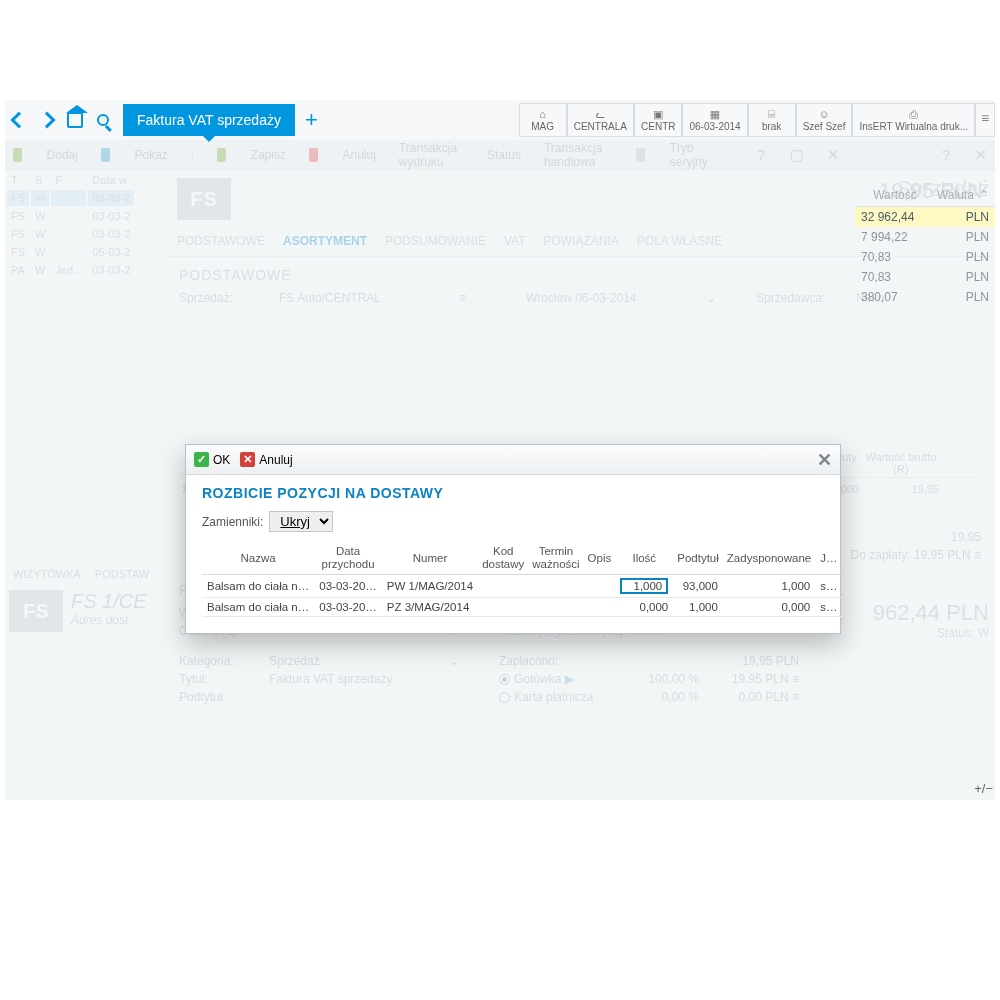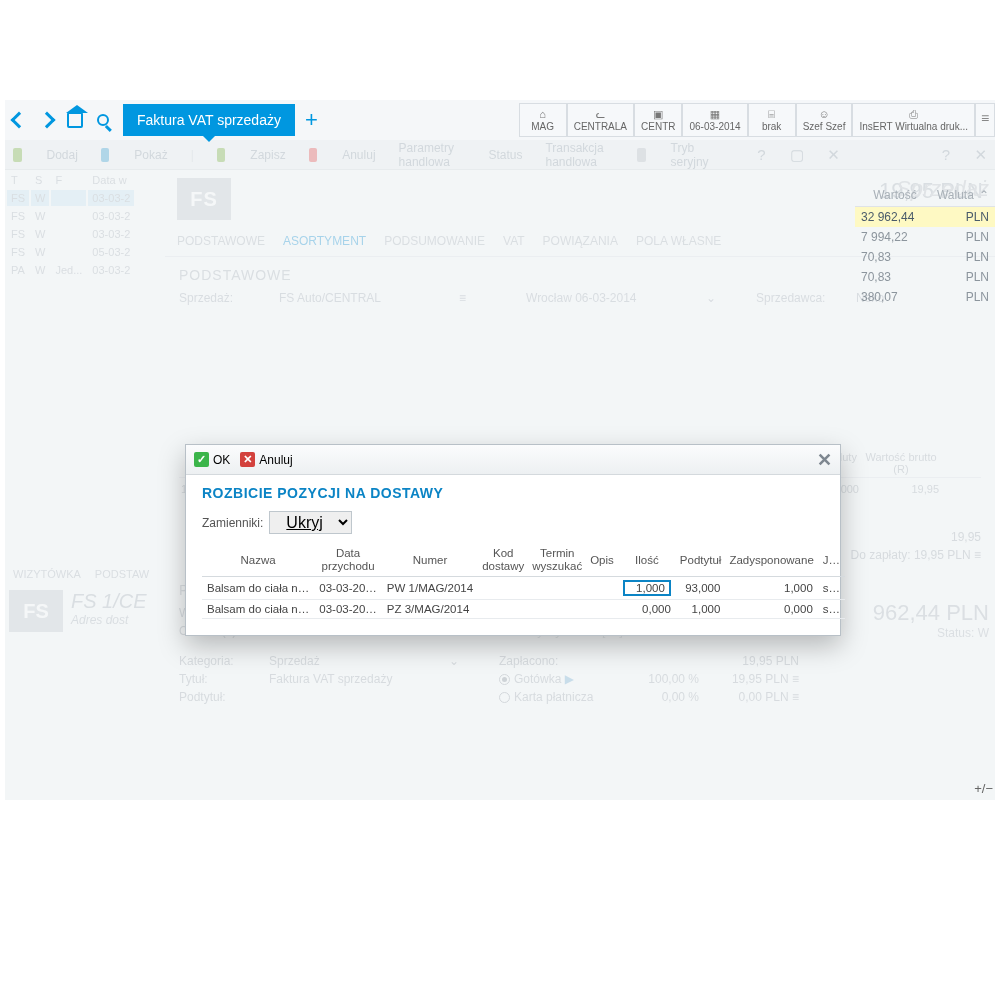--- a/index.html
+++ b/index.html
@@ -32,21 +32,21 @@
 .toolbar .winico { width:18px; height:18px; color:#9aa6b1; display:flex; align-items:center; justify-content:center; font-size:15px; cursor:pointer; }
 
 .head { position:relative; z-index:0; padding: 8px 12px; display:flex; align-items:flex-start; }
 .badge { width:54px; height:42px; background:#c9cfd4; color:#fff; font-size:20px; font-weight:600; display:flex; align-items:center; justify-content:center; letter-spacing:1px; }
 .head .txt { margin-left:10px; color:#b0b8bf; }
 .head .title { font-size:20px; font-style:italic; }
 .head .sub { font-size:12px; font-style:italic; }
 .head .right { margin-left:auto; text-align:right; color:#b0b8bf; }
 .head .right .amt { font-size:22px; }
 .tabs { position:relative; z-index:0; display:flex; gap:18px; font-size:12px; padding:6px 12px 8px; color:#b2b9c0; border-bottom:1px solid #e3e6ea; }
-.tabs .on { color:#2099d8; font-weight:400; }
+.tabs .on { color:#2099d8; font-weight:700; }
 
 .sect-title { font-size:14px; color:#b2b9c0; padding:10px 14px 4px; letter-spacing:1px; }
 .row { display:flex; font-size:12px; color:#adb5bd; padding:4px 14px; gap:10px; align-items:center; }
 .row .lbl{ width:90px; } .row .val { width:170px; }
 .grid-head, .grid-row { display:grid; grid-template-columns: 24px 22px 130px 70px 64px 55px 42px 55px 55px 55px 45px 65px 80px; font-size:11px; color:#a8b0b7; padding:2px 0; }
 .grid-head { text-align:center; border-bottom:1px solid #e3e6ea; }
 .grid-row > div { padding:3px 2px; overflow:hidden; white-space:nowrap; }
 .right-col { position:absolute; top:84px; right:0; width:140px; z-index:4; font-size:12px; }
 .right-head { display:flex; color:#a8b0b7; padding:4px 6px; border-bottom:1px solid #dfe3e7; }
 .right-row { display:flex; justify-content:space-between; padding:3px 6px; color:#8c959d; }
@@ -62,21 +62,21 @@
 
 .modal { position:absolute; z-index:5; top:344px; left:180px; width:656px; background:#fff; border:1px solid #b8c0c7; box-shadow:0 10px 25px rgba(0,0,0,.25); }
 .modal-bar { height:30px; background:linear-gradient(#fbfcfd,#edf0f2); border-bottom:1px solid #d4d9dd; display:flex; align-items:center; padding:0 8px; font-size:12px; }
 .modal-bar .btn { display:flex; align-items:center; gap:4px; margin-right:10px; cursor:pointer; }
 .modal-bar .ico { width:15px; height:15px; border-radius:2px; display:flex; align-items:center; justify-content:center; color:#fff; font-size:11px; font-weight:700; }
 .ico.ok{background:#3bb54a;} .ico.cancel{background:#d3413d;}
 .modal-bar .close { margin-left:auto; font-size:18px; color:#7e8790; cursor:pointer; font-weight:700; }
 .modal-body { padding:10px 16px 16px; }
 .modal-title { color:#0b84c5; font-size:14px; font-weight:700; letter-spacing:.5px; margin-bottom:10px; }
 .modal-row { font-size:12px; color:#555; display:flex; align-items:center; gap:6px; margin-bottom:10px; }
-.modal-row select { font-size:16px; padding:1px 12px; border:1px solid #bfc7cd;text-decoration:underline; }
+.modal-row select { font-size:13px; padding:1px 6px; border:1px solid #bfc7cd;text-decoration:underline; }
 .mtable { width:100%; border-collapse:collapse; font-size:11.5px; }
 .mtable th { font-weight:400; color:#555; text-align:center; border-bottom:1px solid #d5dade; padding:3px 4px; line-height:1.15; }
 .mtable td { border-bottom:1px solid #e8ebee; padding:3px 5px; white-space:nowrap; overflow:hidden; color:#444;margin-top:30px; }
 .mtable td.num { text-align:right; }
 .mtable td .cell-inp { border:2px solid #0b84c5; padding:0 4px; display:inline-block; text-align:right; min-width:48px; background:#fff; }
 .pay-grid { display:grid; grid-template-columns: 90px 190px 40px 100px 100px 100px; font-size:12px; color:#a8b0b7; row-gap:4px; align-items:center; }
 .pay-grid .r { text-align:right; }
 .radio { width:11px; height:11px; border:1.5px solid #9da6ad; border-radius:50%; display:inline-block; vertical-align:middle; margin-right:4px; }
 .radio.on::after { content:""; display:block; width:5px; height:5px; background:#8f98a0; border-radius:50%; margin:1.2px auto; }
 .zoom { position:absolute; right:2px; bottom:4px; font-size:13px; color:#666; z-index:6; }
@@ -119,21 +119,21 @@
     <div class="toolbar">
       <span class="sq green"></span>
         <span>Dodaj</span>
       <span class="sq blue"></span>
         <span>Pokaż</span>
       <span style="color:#cfd4d9">|</span>
       <span class="sq green"></span>
         <span>Zapisz</span>
       <span class="sq red"></span>
         <span>Anuluj</span>
-      <span>Parametry handlowa</span>
+      <span>Transakcja wydruku</span>
       <span>Status</span>
       <span>Transakcja handlowa</span>
       <span class="sq gray"></span>
       <span>Tryb seryjny</span>
       <div class="sep"></div>
       <div class="winico">?</div>
       <div class="winico">▢</div>
       <div class="winico">✕</div>
       <div style="width:90px"></div>
       <div class="winico">?</div>
@@ -375,21 +375,21 @@
         <span>Zamienniki:</span>
         <select><option>Ukryj</option></select>
       </div>
       <table class="mtable">
         <thead>
             <tr>
           <th style="width:110px">Nazwa</th>
           <th style="width:68px">Data przychodu</th>
           <th style="width:100px">Numer</th>
           <th style="width:58px">Kod dostawy</th>
-          <th style="width:62px">Termin wyszukać</th>
+          <th style="width:62px">Termin ważności</th>
           <th style="width:42px">Opis</th>
           <th style="width:50px">Ilość</th>
           <th style="width:60px">Podtytuł</th>
           <th style="width:90px">Zadysponowane</th>
           <th style="width:18px">J…</th>
         </tr>
           </thead>
         <tbody>
           <tr>
             <td>Balsam do ciała n…</td>

